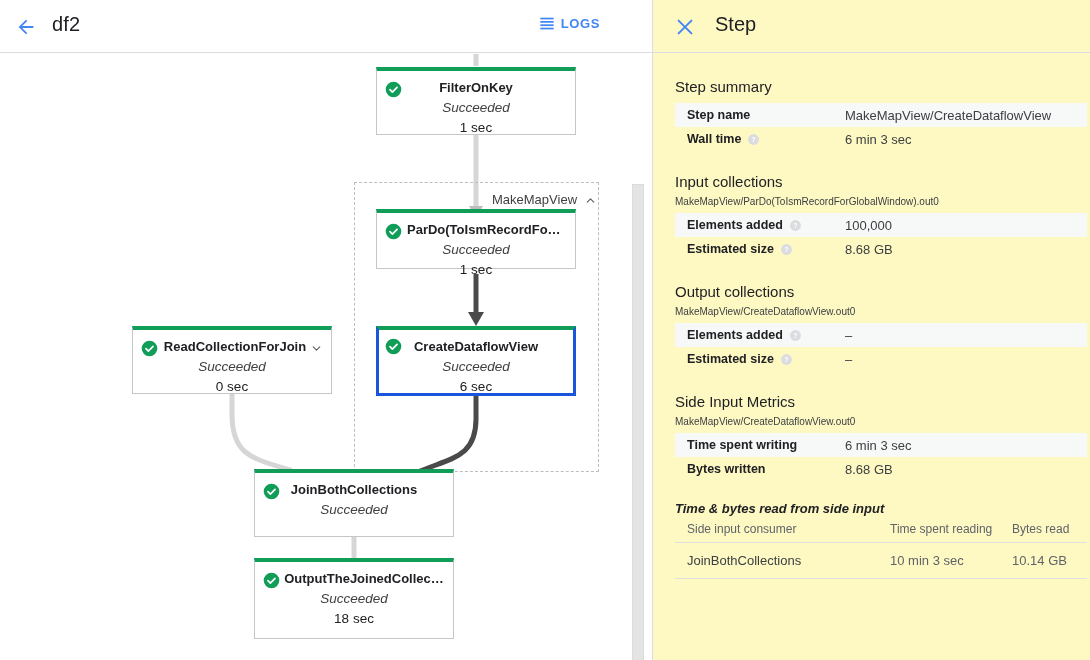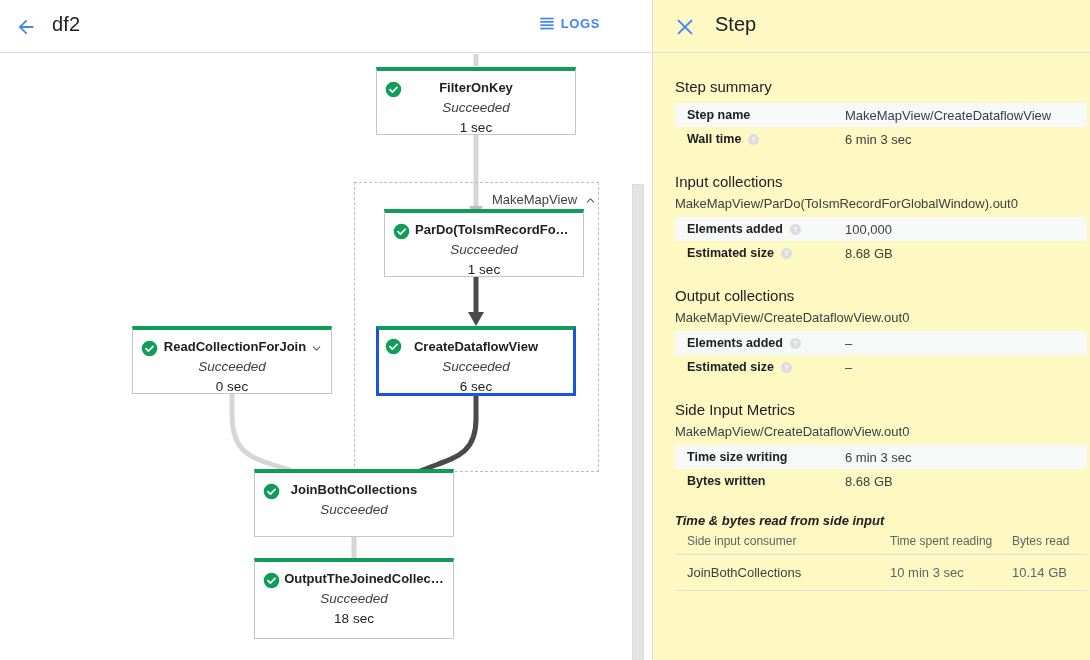--- a/index.html
+++ b/index.html
@@ -123,21 +123,21 @@
 
   #right-body {
     position:absolute; left:0; top:54px; width:437px; height:606px;
     padding:0 0 16px 0; overflow:hidden;
   }
   .section-h {
     font-size:15px; color:#202124; font-weight:400;
     margin:0; padding:0;
   }
   .sub-line {
-    font-size:13px; color:#3c4043; font-weight:400;
+    font-size:10px; color:#3c4043; font-weight:400;
   }
   .kv-table { width:412px; border-collapse:collapse; margin-left:22px; }
   .kv-table tr.shade td { background:#f7f8f8; }
   .kv-table td { padding:0; height:24px; vertical-align:middle; }
   .kv-key {
     font-size:12.5px; font-weight:700; color:#202124;
     padding-left:12px !important; width:170px; white-space:nowrap;
   }
   .kv-val { font-size:13px; color:#3c4043; }
   .help-icon {
@@ -213,21 +213,21 @@
       <div class="node" style="left:376px; top:13px; width:200px; height:68px;">
         <svg class="node-check" viewBox="0 0 24 24">
           <circle cx="12" cy="12" r="11" fill="#0f9d58"></circle>
           <path d="M7 12.3l3.4 3.4L17 9" stroke="#fff" stroke-width="2.4" fill="none" stroke-linecap="round" stroke-linejoin="round"></path>
         </svg>
         <div class="node-title">FilterOnKey</div>
         <div class="node-status">Succeeded</div>
         <div class="node-time">1 sec</div>
       </div>
 
-      <div class="node" style="left:384px; top:155px; width:200px; height:68px;">
+      <div class="node" style="left:376px; top:155px; width:200px; height:60px;">
         <svg class="node-check" viewBox="0 0 24 24">
           <circle cx="12" cy="12" r="11" fill="#0f9d58"></circle>
           <path d="M7 12.3l3.4 3.4L17 9" stroke="#fff" stroke-width="2.4" fill="none" stroke-linecap="round" stroke-linejoin="round"></path>
         </svg>
         <div class="node-title" style="padding:0 10px 0 30px; text-align:left;">ParDo(ToIsmRecordFor…</div>
         <div class="node-status">Succeeded</div>
         <div class="node-time">1 sec</div>
       </div>
 
       <div class="node selected" style="left:376px; top:272px; width:200px; height:70px;">
@@ -350,21 +350,21 @@
           <td class="kv-val">–</td>
         </tr>
       </tbody>
         </table>
 
       <div class="section-h" style="margin:22px 0 6px 22px;">Side Input Metrics</div>
       <div class="sub-line" style="margin:0 0 6px 22px;">MakeMapView/CreateDataflowView.out0</div>
       <table class="kv-table">
         <tbody>
             <tr class="shade">
-          <td class="kv-key">Time size writing</td>
+          <td class="kv-key">Time spent writing</td>
           <td class="kv-val">6 min 3 sec</td>
         </tr>
         <tr>
           <td class="kv-key">Bytes written</td>
           <td class="kv-val">8.68 GB</td>
         </tr>
       </tbody>
         </table>
 
       <div style="margin:20px 0 2px 22px; font-size:13px; font-weight:700; color:#202124;font-style:italic;">Time &amp; bytes read from side input</div>

